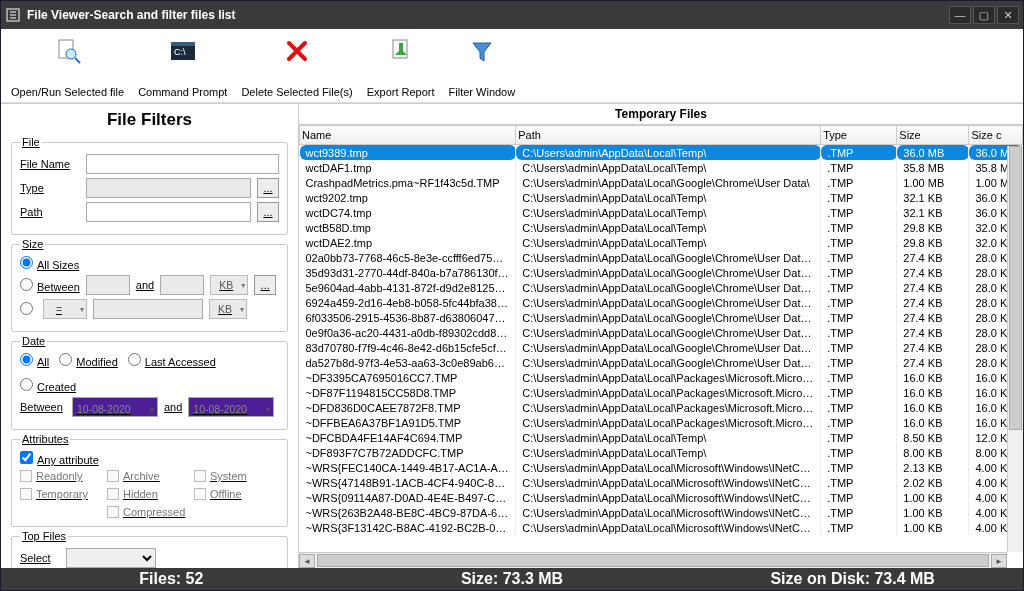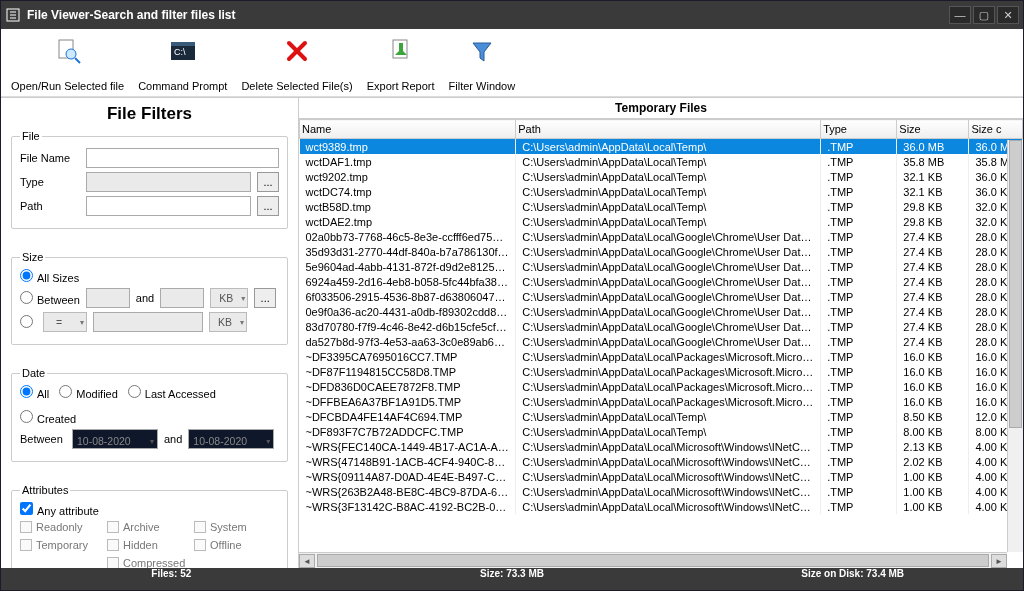--- a/index.html
+++ b/index.html
@@ -9,64 +9,64 @@
 
 .titlebar { background: #3a3a3a; color: #fff; height: 28px; display: flex; align-items: center; padding: 0 4px; font-size: 12px; }
 .titlebar .icon { width: 16px; height: 16px; margin-right: 6px; display: inline-flex; align-items: center; justify-content: center; }
 .titlebar .title { flex: 1; font-weight: bold; }
 .titlebar .win-btns { display: flex; gap: 2px; }
 .titlebar .win-btn { width: 22px; height: 18px; background: #2a2a2a; border: 1px solid #555; display: flex; align-items: center; justify-content: center; color: #ccc; font-size: 11px; cursor: pointer; }
 
 .toolbar { background: #fff; padding: 4px 6px 2px; display: flex; gap: 6px; border-bottom: 1px solid #ddd; }
 .tool-btn { display: flex; flex-direction: column; align-items: center; min-width: 64px; padding: 2px 4px; font-size: 11px; cursor: pointer; }
 .tool-btn .ticon { width: 32px; height: 32px; display: flex; align-items: center; justify-content: center; }
-.tool-btn .tlabel { text-align: center; margin-top: 13px; }
+.tool-btn .tlabel { text-align: center; margin-top: 19px; }
 
 .main { flex: 1; display: flex; border-top: 1px solid #ccc; min-height: 0; }
 
 .filters { width: 298px; border-right: 1px solid #ccc; padding: 6px 10px 6px 10px; font-size: 11px; overflow: hidden; display: flex; flex-direction: column; }
 .filters .panel-title { text-align: center; font-weight: bold; font-size: 17px; margin-bottom: 6px; }
-.filters fieldset { border: 1px solid #ccc; border-radius: 2px; padding: 6px 8px 8px 8px; margin-bottom: 22px; }
+.filters fieldset { border: 1px solid #ccc; border-radius: 2px; padding: 6px 8px 8px 8px; margin-bottom: 3px; text-decoration: underline; }
 .filters legend { font-size: 11px; padding: 0 2px; }
 .filters .row { display: flex; align-items: center; margin-bottom: 4px; gap: 6px; }
 .filters .row label.lab { width: 60px; }
 .filters input[type=text] { flex: 1; height: 20px; border: 1px solid #aaa; padding: 0 4px; font-size: 11px; }
 .filters .smallbtn { width: 22px; height: 20px; border: 1px solid #999; background: #eee; display: flex; align-items: center; justify-content: center; font-size: 11px; cursor: pointer; }
 .filters .greybox { background: #eaeaea; border: 1px solid #bbb; height: 20px; }
 .filters .unitbox { width: 38px; height: 20px; background: #eaeaea; border: 1px solid #bbb; display: flex; align-items: center; justify-content: flex-end; padding-right: 14px; font-size: 10.5px; color: #555; position: relative; }
 .filters .unitbox::after { content: "▾"; position: absolute; right: 2px; font-size: 8px; color: #777; }
 .filters input[type=radio], .filters input[type=checkbox] { margin-right: 4px; }
-.filters .dateinput { width: 86px; height: 20px; border: 1px solid #aaa; background: #0f172a; display: flex; align-items: center; padding: 4px 16px 0 4px; font-size: 10.5px; color: #888; position: relative; }
+.filters .dateinput { width: 86px; height: 20px; border: 1px solid #aaa; background: #4c1d95; display: flex; align-items: center; padding: 4px 16px 0 4px; font-size: 10.5px; color: #888; position: relative; }
 .filters .dateinput::after { content: "▾"; position: absolute; right: 3px; font-size: 8px; color: #555; }
 .filters .attr-grid { display: grid; grid-template-columns: repeat(3, 1fr); gap: 6px 2px; margin-top: 4px; }
 .filters .attr-grid label { display: flex; align-items: flex-start; color: #777; }
 .filters .fakecheck { width: 12px; height: 12px; border: 1px solid #bbb; background: #fafafa; margin-right: 4px; display: inline-block; }
 .filters select.topselect { width: 90px; height: 20px; border: 1px solid #aaa; }
 
 .table-area { flex: 1; display: flex; flex-direction: column; min-width: 0; position: relative; }
 .table-area .tbl-title { text-align: center; font-weight: bold; font-size: 12px; padding: 3px 0; }
 .table-wrap { flex: 1; overflow: hidden; border-top: 1px solid #ccc; position: relative; }
 table { width: 100%; border-collapse: collapse; font-size: 11px; table-layout: fixed; }
 th { background: linear-gradient(#fff,#eee); border: 1px solid #ccc; padding: 3px 2px; text-align: left; font-weight: normal; position: sticky; top: 0; }
 td { padding: 1.5px 6px; border-right: 1px solid #eee; white-space: nowrap; overflow: hidden; text-overflow: ellipsis; }
-tr.selected td { background: #0b87df; color: #fff; }
+tr.selected td { background: #0b87df; color: #fff; border-radius: 6px; }
 col.c-name { width: 210px; }
 col.c-path { width: 296px; }
 col.c-type { width: 74px; }
 col.c-size { width: 70px; }
 col.c-sod  { width: 52px; }
 .vscroll { position: absolute; right: 0; top: 21px; bottom: 16px; width: 16px; background: #f0f0f0; border-left: 1px solid #ccc; }
 .vscroll .thumb { position: absolute; left: 1px; right: 1px; top: 0; height: 70%; background: #cdcdcd; border: 1px solid #aaa; }
 .hscroll { position: absolute; left: 0; right: 16px; bottom: 0; height: 16px; background: #f0f0f0; border-top: 1px solid #ccc; }
 .hscroll .harrow { position: absolute; width: 16px; height: 14px; top: 1px; background: #ddd; border: 1px solid #aaa; display: flex; align-items: center; justify-content: center; font-size: 8px; color: #555; }
 .hscroll .harrow.left { left: 0; }
 .hscroll .harrow.right { right: 0; }
 .hscroll .hthumb { position: absolute; left: 18px; right: 18px; top: 1px; bottom: 1px; background: #cdcdcd; border: 1px solid #aaa; }
 
-.statusbar { background: #3a3a3a; color: #fff; font-size: 10px; font-weight: bold; height: 22px; display: flex; align-items: flex-start; }
+.statusbar { background: #3a3a3a; color: #fff; font-size: 16px; font-weight: bold; height: 22px; display: flex; align-items: center; }
 .statusbar .seg { flex: 1; text-align: center; }
 
 svg { display: block; }
 </style>
 </head>
 <body>
 
 <div class="outer-border">
 
   <div class="titlebar">
@@ -270,20 +270,27 @@
                 <td>36.0 M</td>
               </tr>
               <tr>
                 <td>wctDAF1.tmp</td>
                 <td>C:\Users\admin\AppData\Local\Temp\</td>
                 <td>.TMP</td>
                 <td>35.8 MB</td>
                 <td>35.8 M</td>
               </tr>
               <tr>
+                <td>CrashpadMetrics.pma~RF1f43c5d.TMP</td>
+                <td>C:\Users\admin\AppData\Local\Google\Chrome\User Data\</td>
+                <td>.TMP</td>
+                <td>1.00 MB</td>
+                <td>1.00 M</td>
+              </tr>
+              <tr>
                 <td>wct9202.tmp</td>
                 <td>C:\Users\admin\AppData\Local\Temp\</td>
                 <td>.TMP</td>
                 <td>32.1 KB</td>
                 <td>36.0 K</td>
               </tr>
               <tr>
                 <td>wctDC74.tmp</td>
                 <td>C:\Users\admin\AppData\Local\Temp\</td>
                 <td>.TMP</td>

